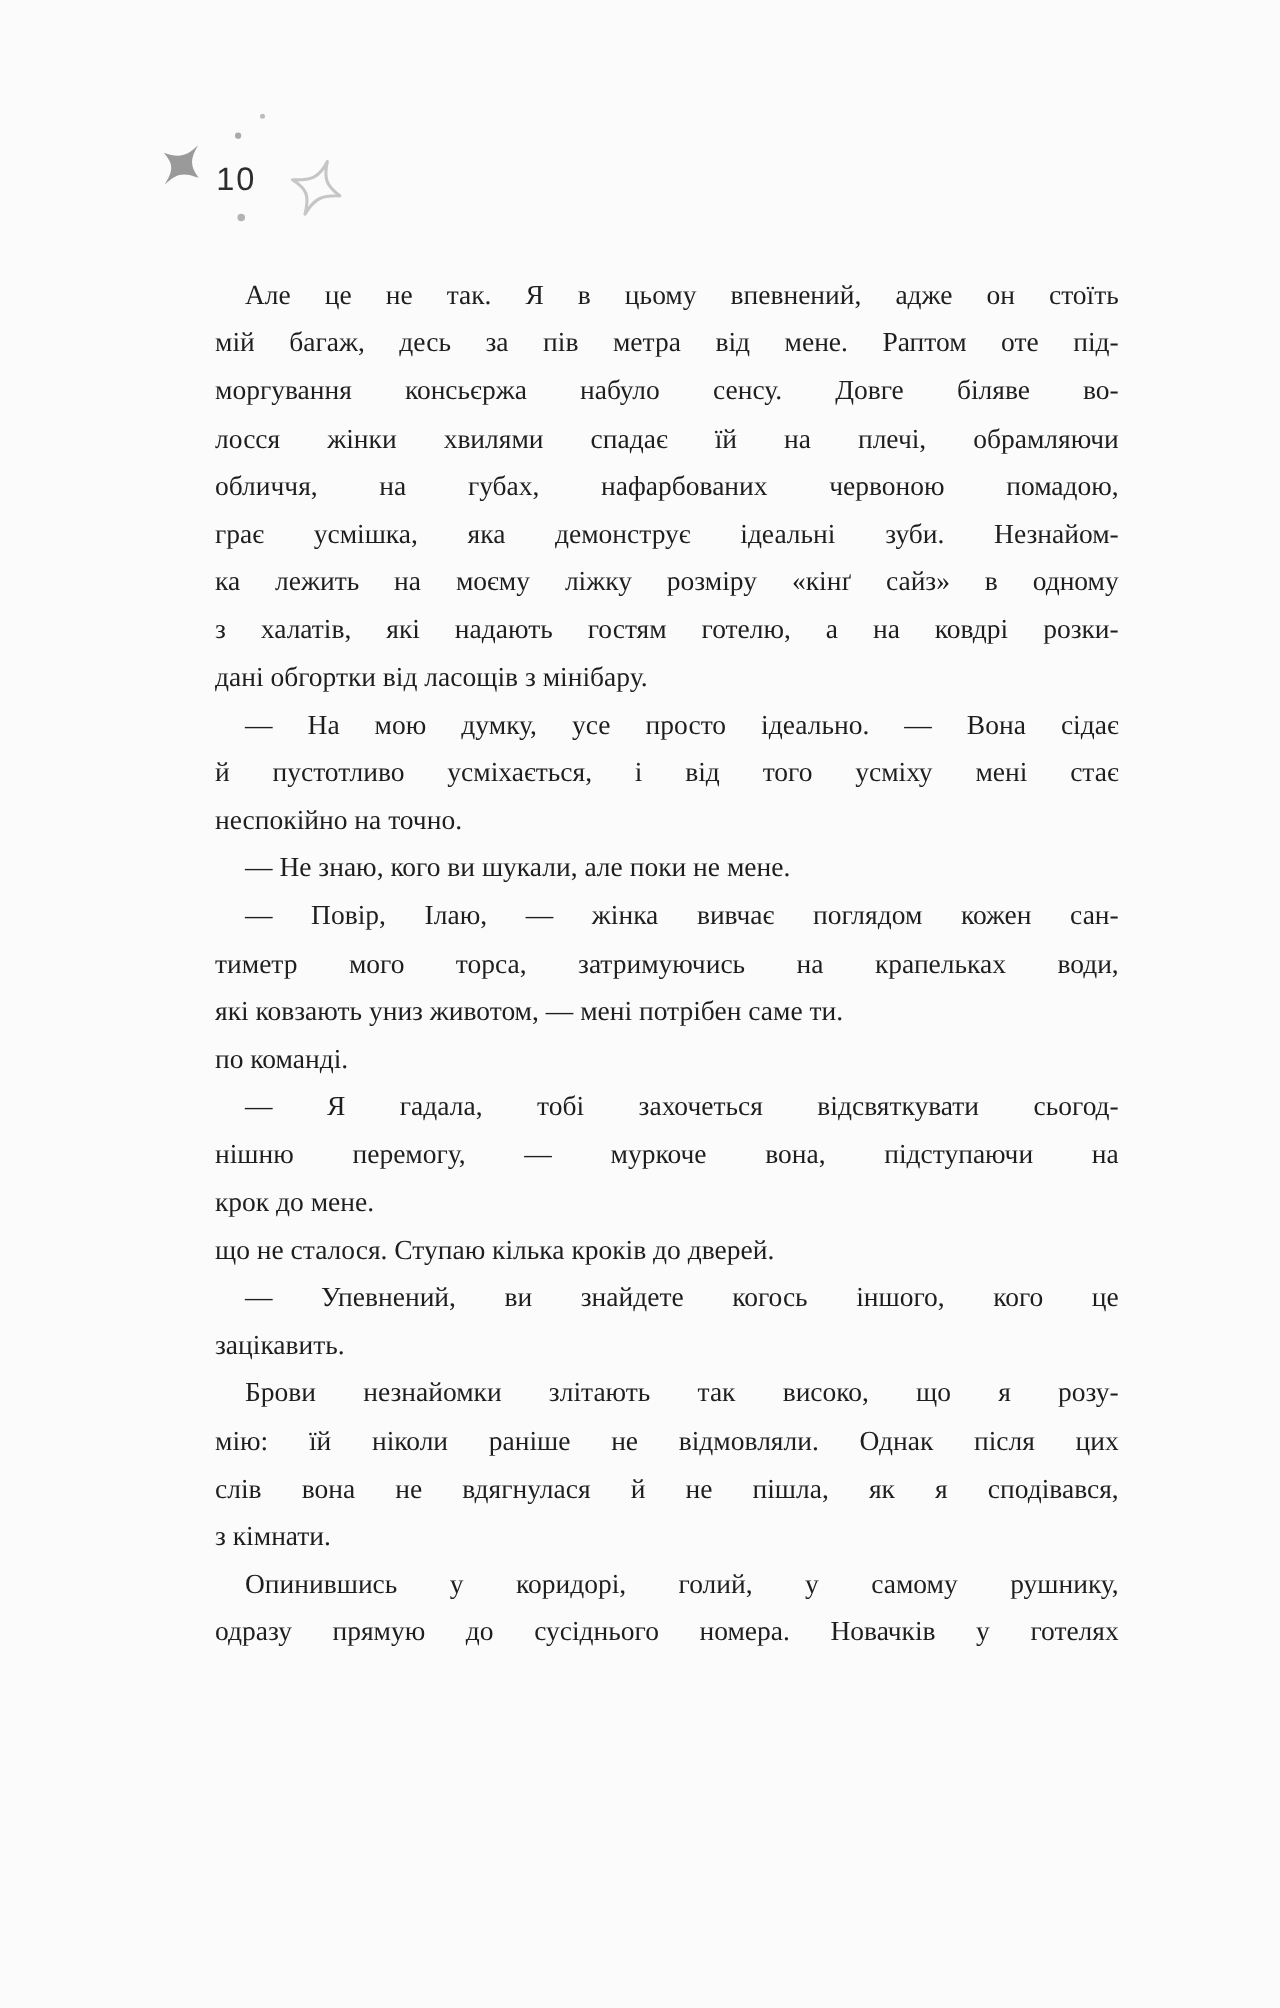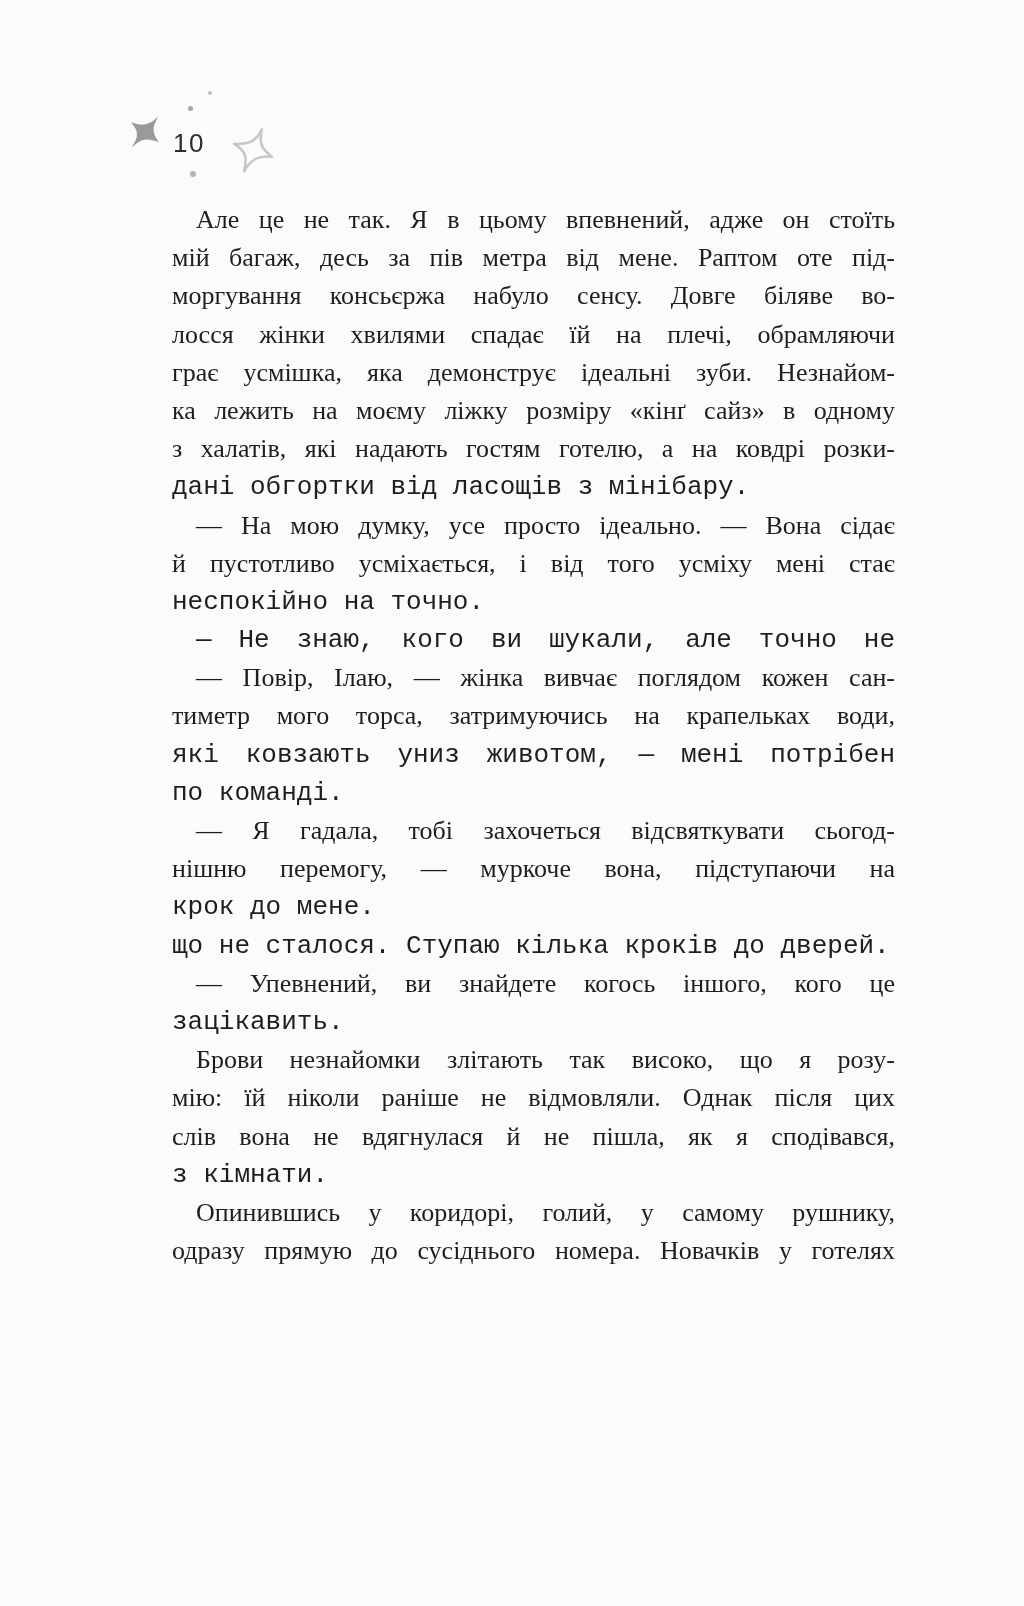--- a/index.html
+++ b/index.html
@@ -25,35 +25,35 @@
   .star { position: absolute; }
   .star.filled { left: 123px; top: 106px; width: 44px; height: 52px; transform: rotate(38deg); }
   .star.outline { left: 228px; top: 120px; width: 50px; height: 60px; transform: rotate(18deg); }
   .dot { position: absolute; border-radius: 50%; }
   .dot.d1 { left: 208px; top: 91px;  width: 4px; height: 4px; background: #bcbcbc; }
   .dot.d2 { left: 188px; top: 106px; width: 5px; height: 5px; background: #a9a9a9; }
   .dot.d3 { left: 190px; top: 171px; width: 6px; height: 6px; background: #b3b3b3; }
   
   .text-block {
     position: absolute;
-    left: 172px; top: 201px;
+    left: 172px; top: 217px;
     width: 723px;
     color: #1e1e1e;
-    font-size: 26px;
+    font-size: 22px;
   }
   .line {
     height: 38.2px;
     line-height: 38.2px;
     overflow: hidden;
     text-align: justify;
     text-align-last: justify;
     white-space: normal;
   }
   .line.first { text-indent: 24px; }
-  .line.last  { text-align-last: left; font-family: Liberation Mono, monospace; }
+  .line.last  { text-align-last: left; }
 </style>
 </head>
 <body>
 
 <div class="page">
 
   <div class="page-header">
     <svg class="star filled" viewBox="0 0 100 100" aria-hidden="true">
       <path d="M52 3 C56 32 63 41 89 49 C61 58 53 66 48 97 C45 66 38 57 11 52 C38 43 48 33 52 3 Z" fill="#9a9a9a"></path>
     </svg>
@@ -67,28 +67,29 @@
     <svg class="star outline" viewBox="0 0 100 100" aria-hidden="true">
       <path d="M54 5 C57 33 64 42 90 51 C62 59 53 67 46 96 C44 66 37 57 10 50 C38 42 50 34 54 5 Z" fill="none" stroke="#c6c6c6" stroke-width="5" stroke-linejoin="round"></path>
     </svg>
   </div>
 
   <main class="text-block">
       <div class="line first">Але це не так. Я в цьому впевнений, адже он стоїть</div>
       <div class="line">мій багаж, десь за пів метра від мене. Раптом оте під-</div>
       <div class="line">моргування консьєржа набуло сенсу. Довге біляве во-</div>
       <div class="line">лосся жінки хвилями спадає їй на плечі, обрамляючи</div>
+      <div class="line">обличчя, на губах, нафарбованих червоною помадою,</div>
       <div class="line">грає усмішка, яка демонструє ідеальні зуби. Незнайом-</div>
       <div class="line">ка лежить на моєму ліжку розміру «кінґ сайз» в одному</div>
       <div class="line">з халатів, які надають гостям готелю, а на ковдрі розки-</div>
       <div class="line last">дані обгортки від ласощів з мінібару.</div>
       <div class="line first">— На мою думку, усе просто ідеально. — Вона сідає</div>
       <div class="line">й пустотливо усміхається, і від того усміху мені стає</div>
       <div class="line last">неспокійно на точно.</div>
-      <div class="line first last">— Не знаю, кого ви шукали, але точно не мене.</div>
+      <div class="line first last">— Не знаю, кого ви шукали, але поки не мене.</div>
       <div class="line first">— Повір, Ілаю, — жінка вивчає поглядом кожен сан-</div>
       <div class="line">тиметр мого торса, затримуючись на крапельках води,</div>
       <div class="line last">які ковзають униз животом, — мені потрібен саме ти.</div>
       <div class="line last">по команді.</div>
       <div class="line first">— Я гадала, тобі захочеться відсвяткувати сьогод-</div>
       <div class="line">нішню перемогу, — муркоче вона, підступаючи на</div>
       <div class="line last">крок до мене.</div>
       <div class="line last">що не сталося. Ступаю кілька кроків до дверей.</div>
       <div class="line first">— Упевнений, ви знайдете когось іншого, кого це</div>
       <div class="line last">зацікавить.</div>

